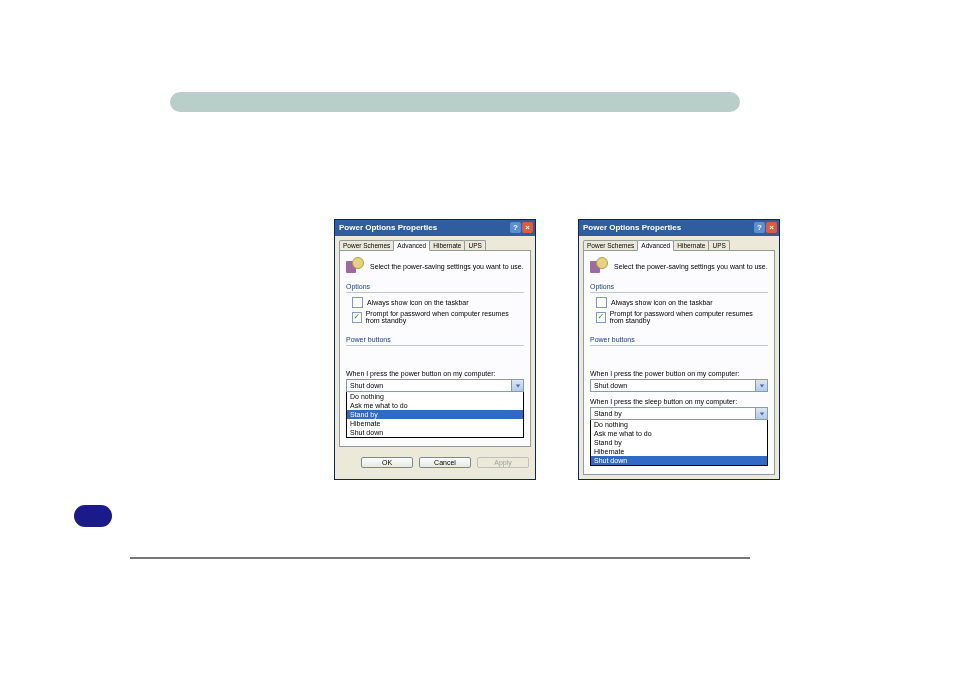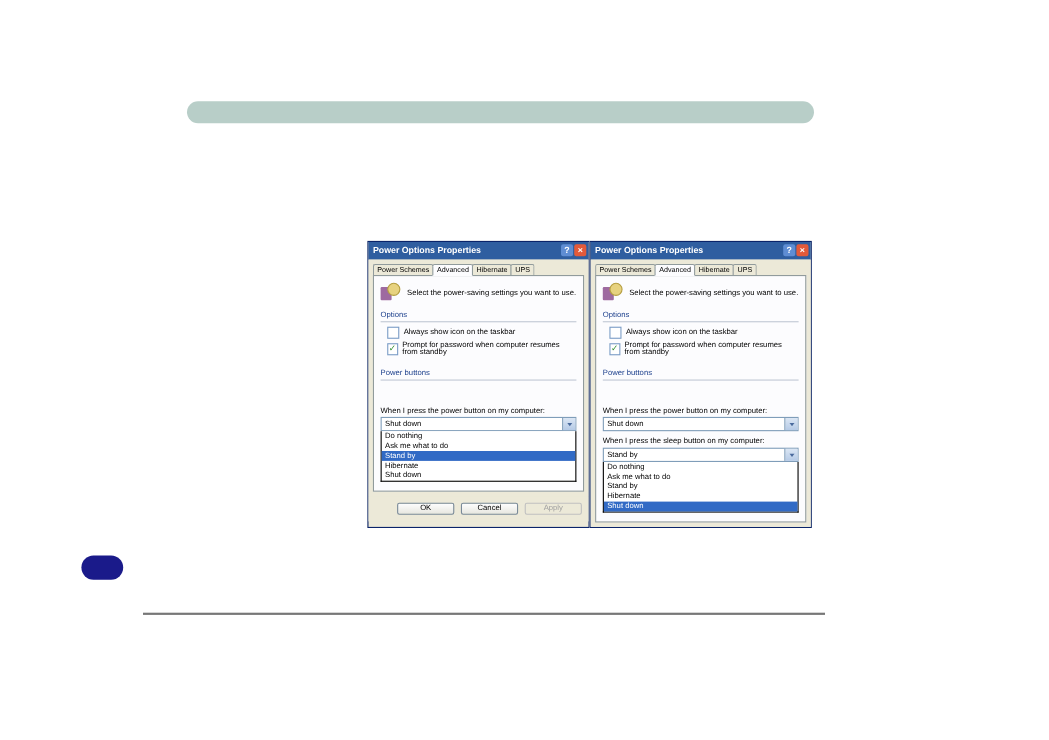--- a/index.html
+++ b/index.html
@@ -18,20 +18,21 @@
     width: 570px;
     height: 20px;
     background: #b8cec8;
     border-radius: 10px;
   }
   .dialogs-row {
     position: absolute;
     left: 334px;
     top: 219px;
     display: flex;
+    gap: 42px;
   }
   .dialog {
     width: 200px;
     background: #ece9d8;
     border: 1px solid #0a246a;
     font-size: 7px;
     color: #000;
     display: flex;
     flex-direction: column;
   }

